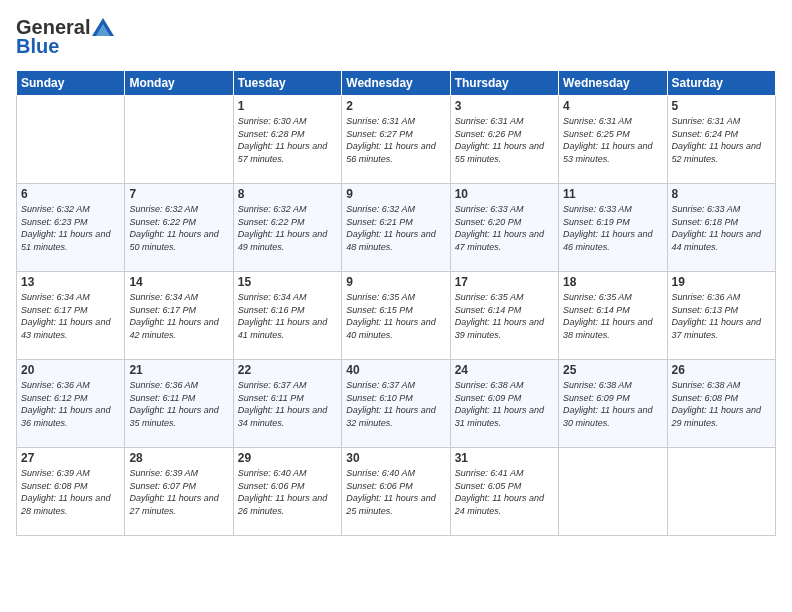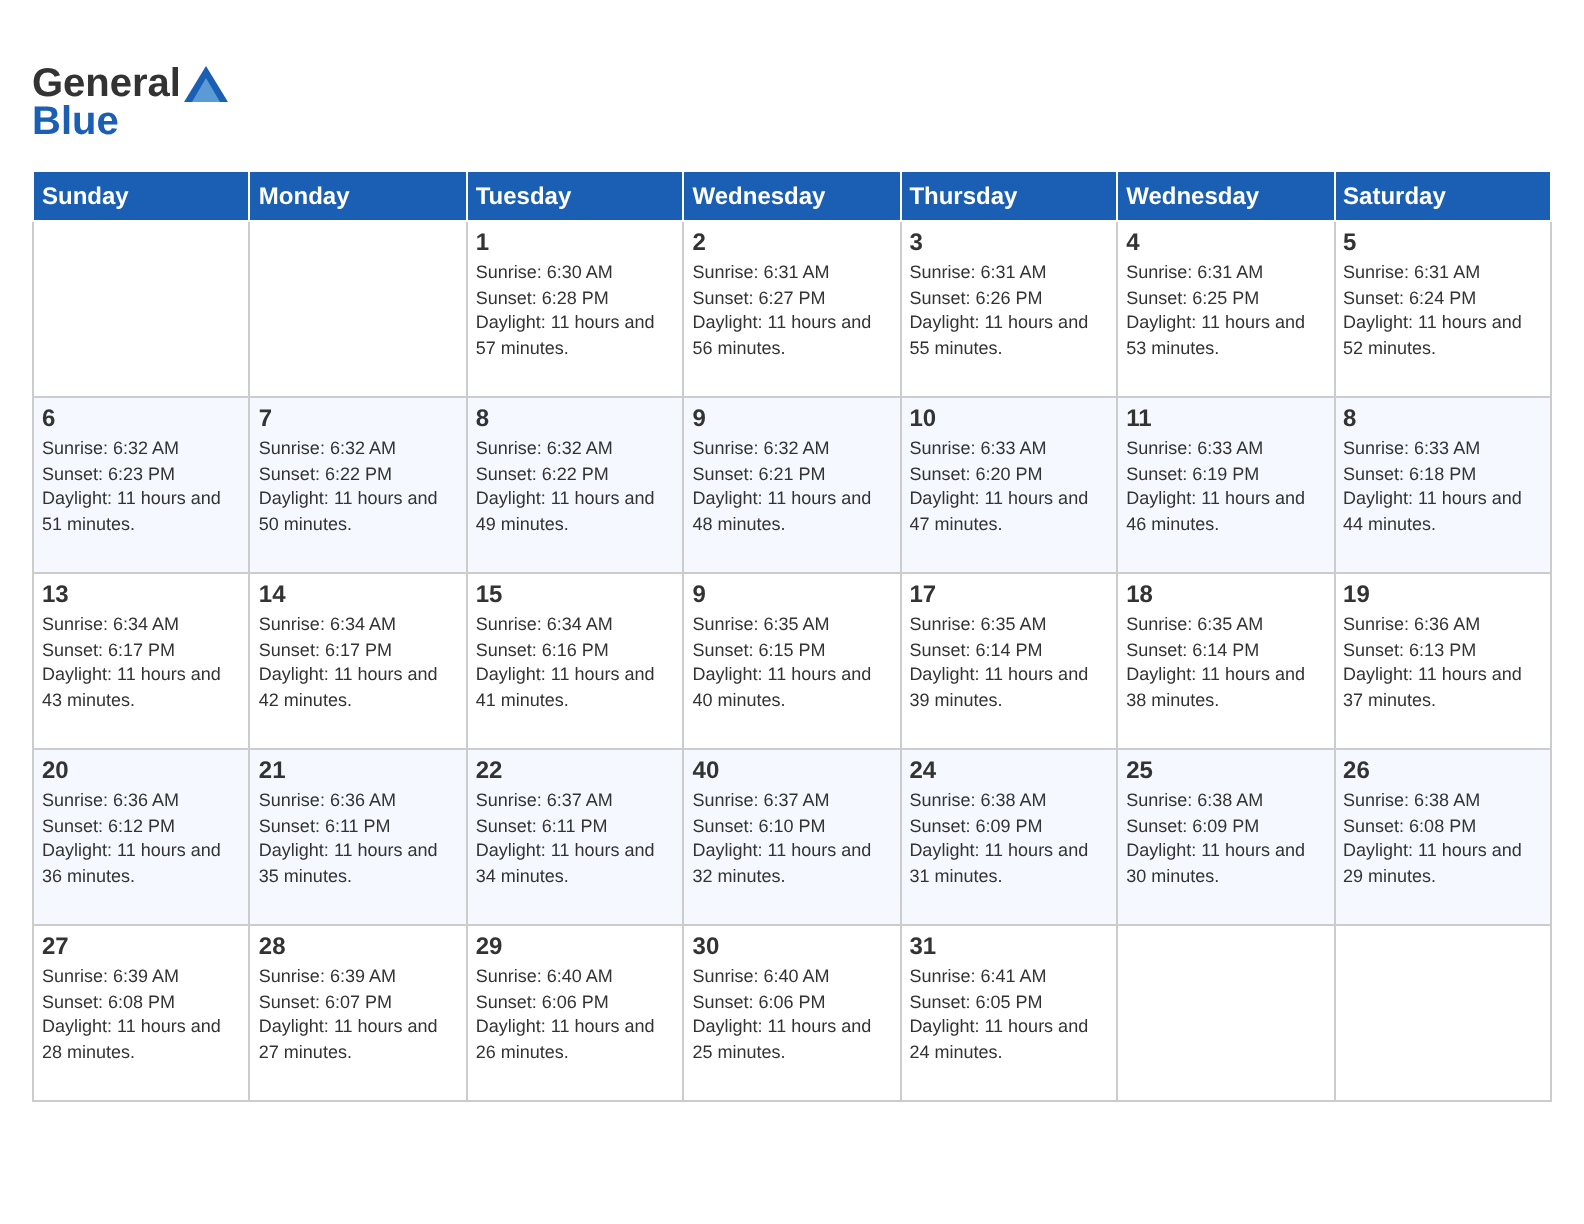--- a/index.html
+++ b/index.html
@@ -8,21 +8,20 @@
       background: #fff;
       width: 792px;
       min-height: 612px;
       padding: 16px;
     }
     .header {
       display: flex;
       justify-content: space-between;
       align-items: flex-start;
       margin-bottom: 12px;
-      margin-top: 15px;
     }
     .logo {
       display: flex;
       align-items: center;
     }
     .logo-general { color: #333; }
     .logo-blue { color: #1a5fb4; }
     .title-block {
       text-align: right;
     }
@@ -68,20 +67,21 @@
     .day-number {
       font-size: 12px;
       font-weight: bold;
       display: block;
       margin-bottom: 2px;
     }
     .day-info {
       font-size: 9px;
       line-height: 1.4;
       color: #333;
+      font-style: italic;
     }
   </style>
 </head>
 <body>
 
 <div class="header">
   <div class="logo">
     <div>
       <div style="display:flex;align-items:center;">
         <span class="logo-general" style="font-size:20px;font-weight:bold;">General</span>

